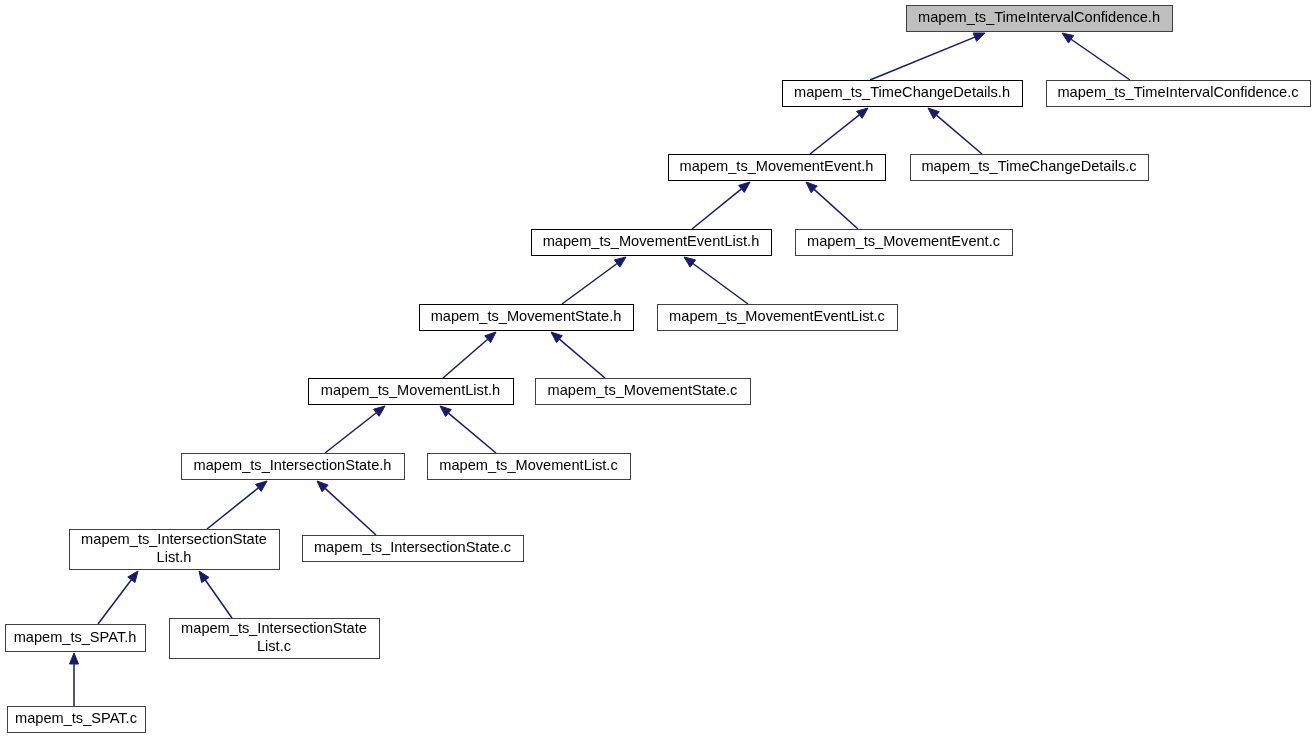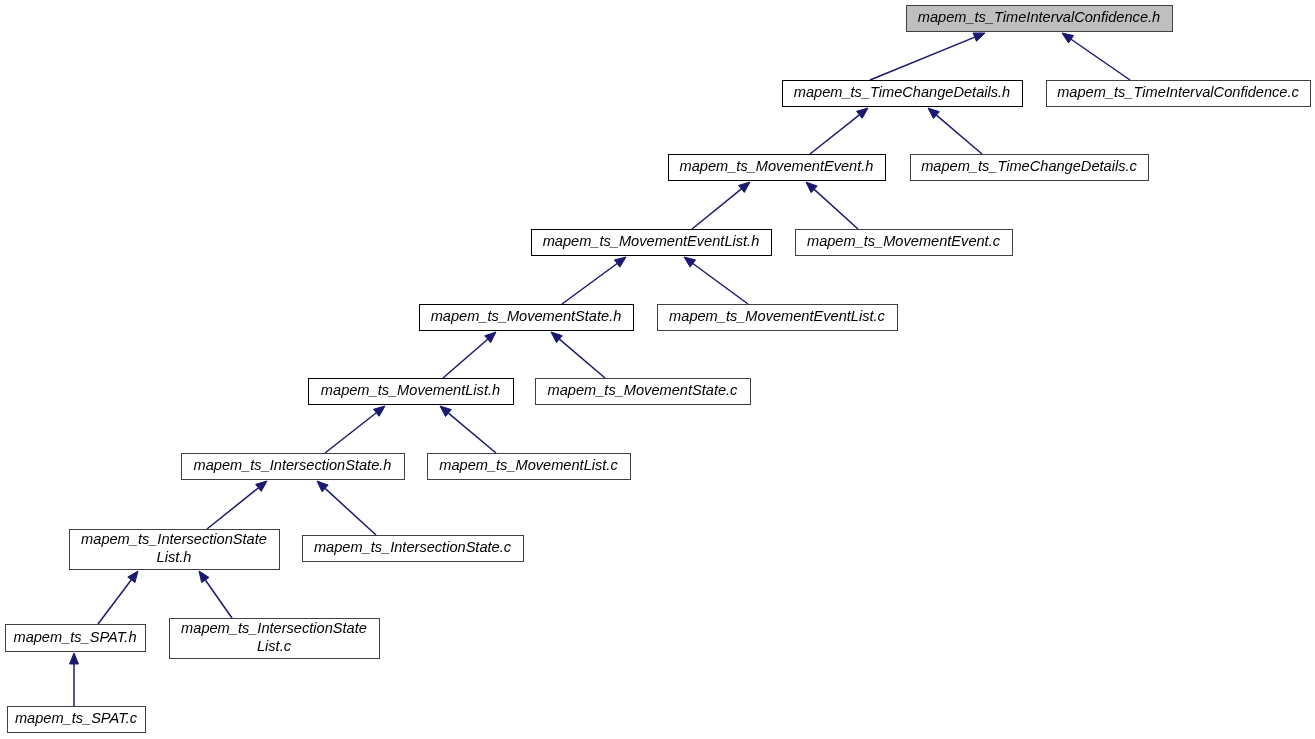--- a/index.html
+++ b/index.html
@@ -11,21 +11,20 @@
   body {
     width: 1315px;
     height: 739px;
     overflow: hidden;
     font-family: "Liberation Sans", sans-serif;
   }
   #graph-root {
     position: relative;
     width: 1315px;
     height: 739px;
-    font-style: italic;
   }
   svg#dep-graph {
     display: block;
     width: 1315px;
     height: 739px;
     shape-rendering: geometricPrecision;
   }
   .node-box {
     fill: #ffffff;
     stroke: #000000;

